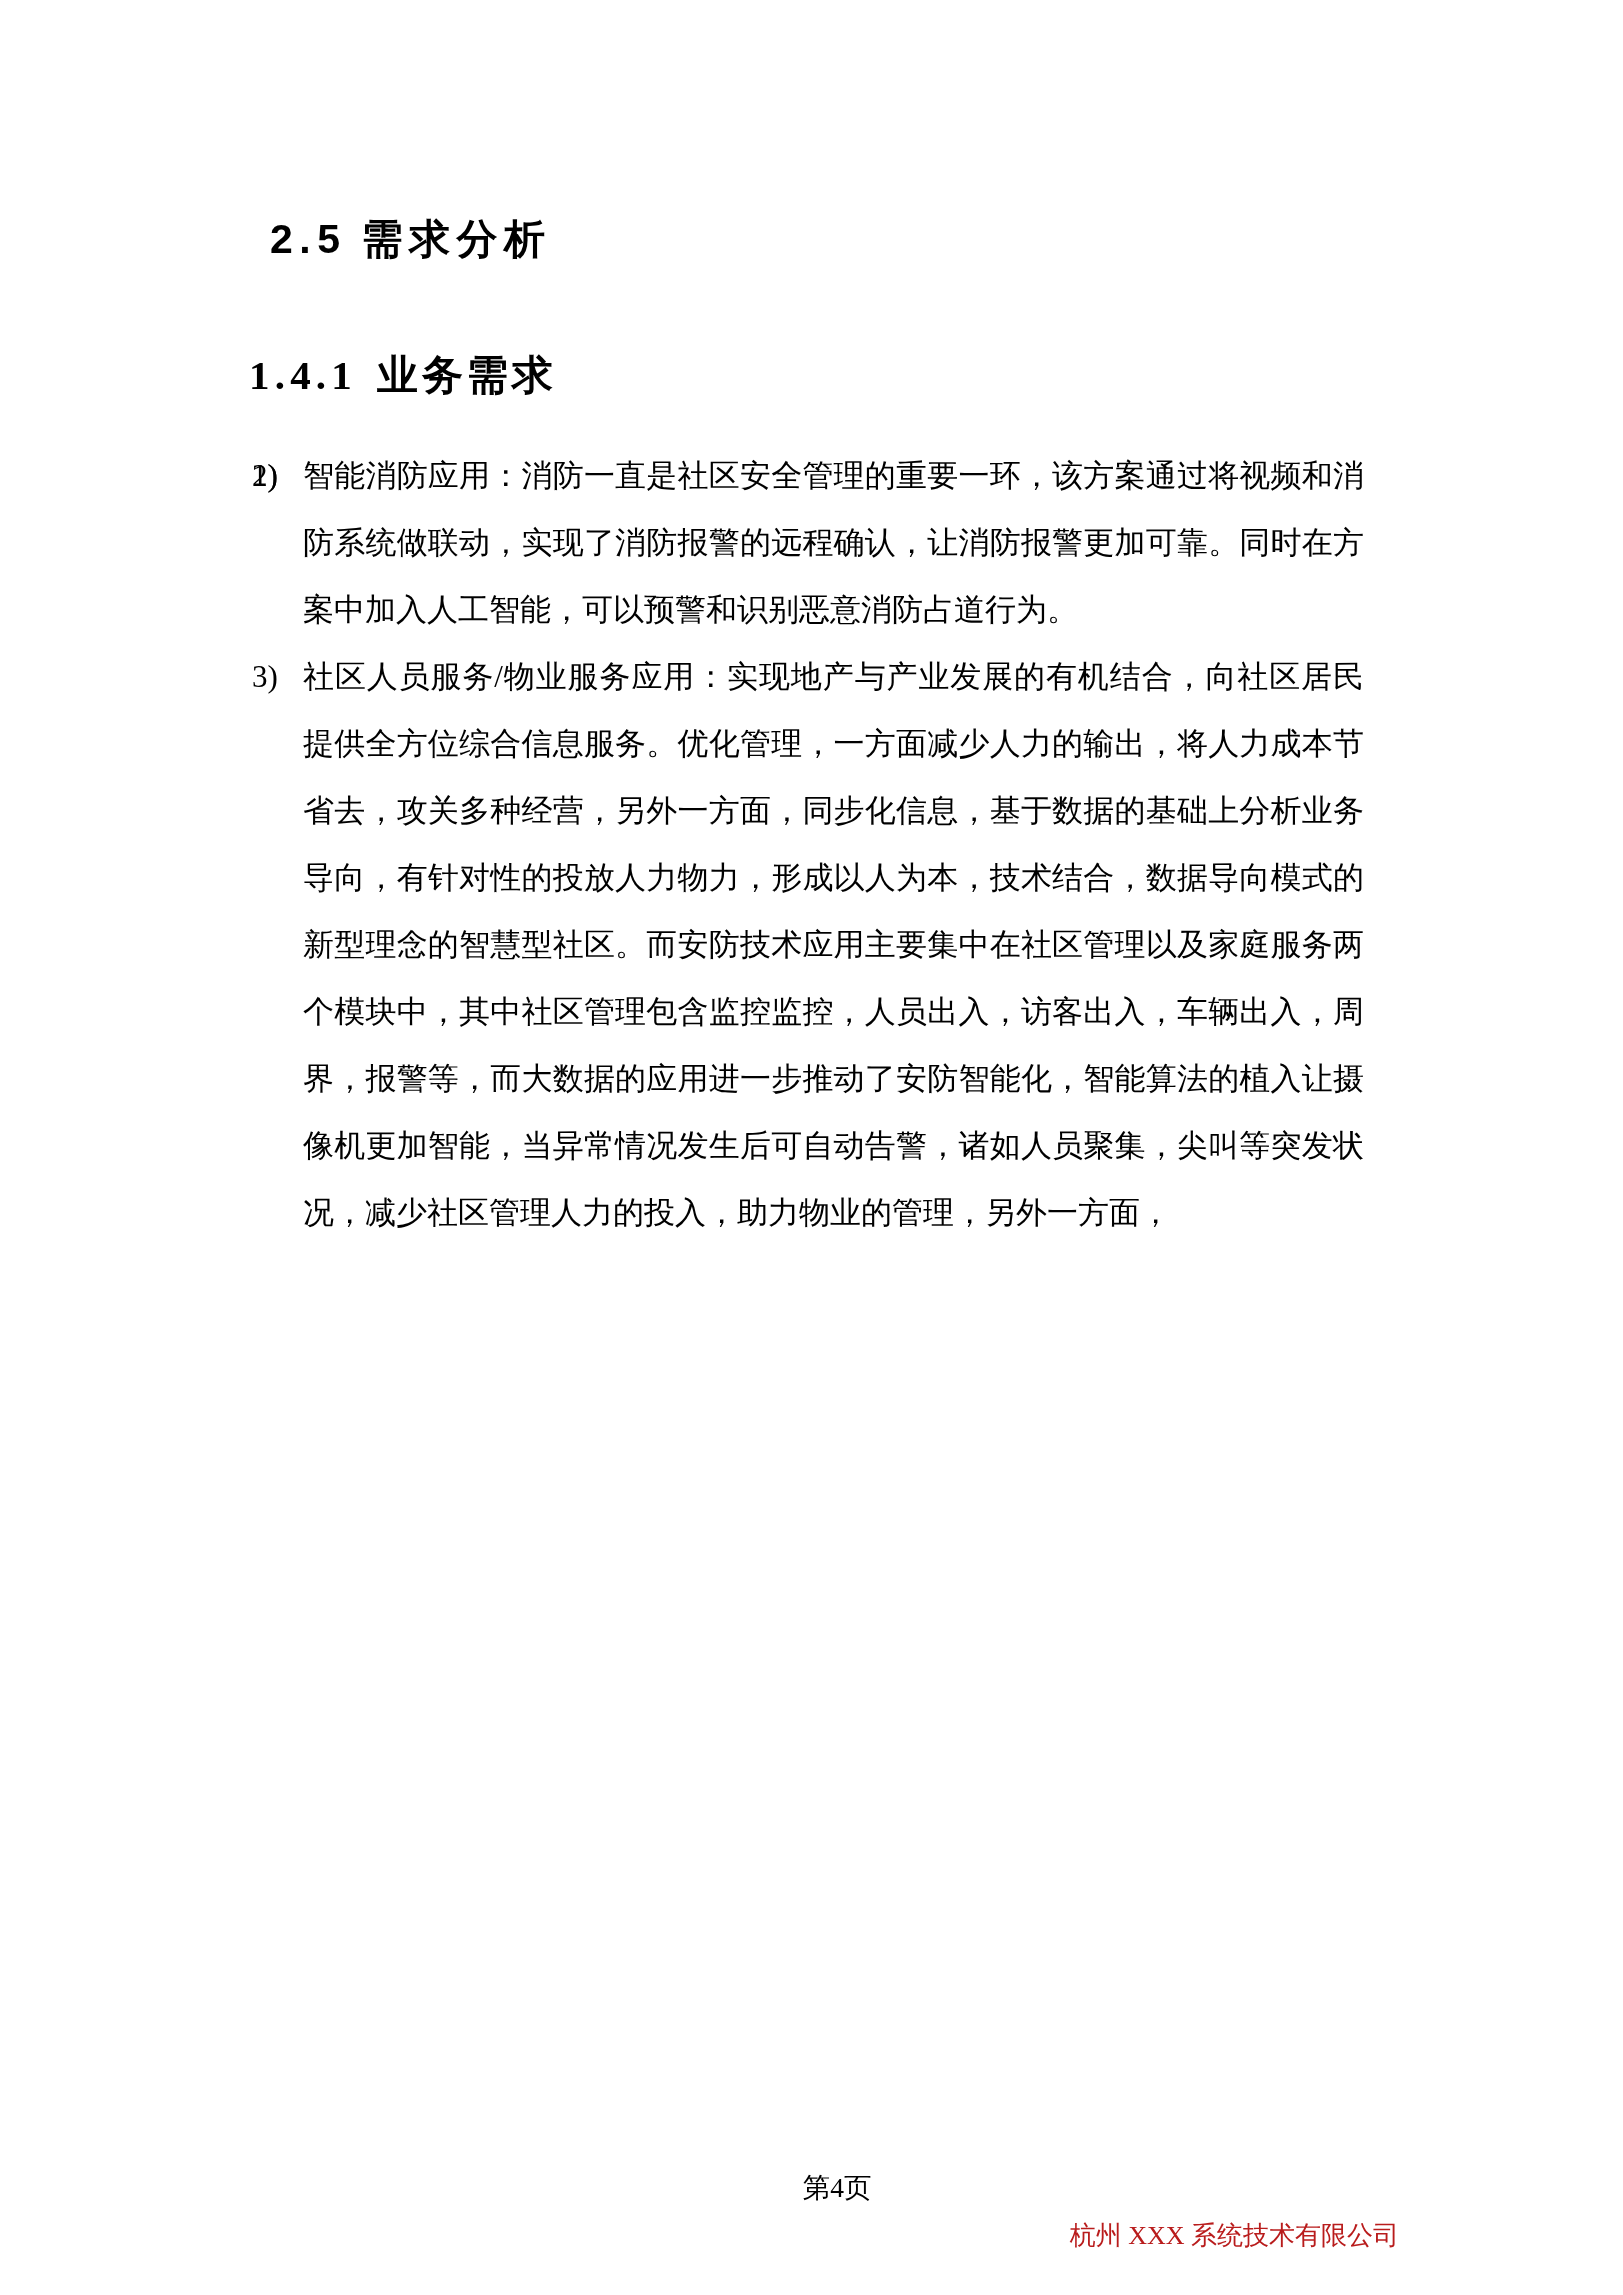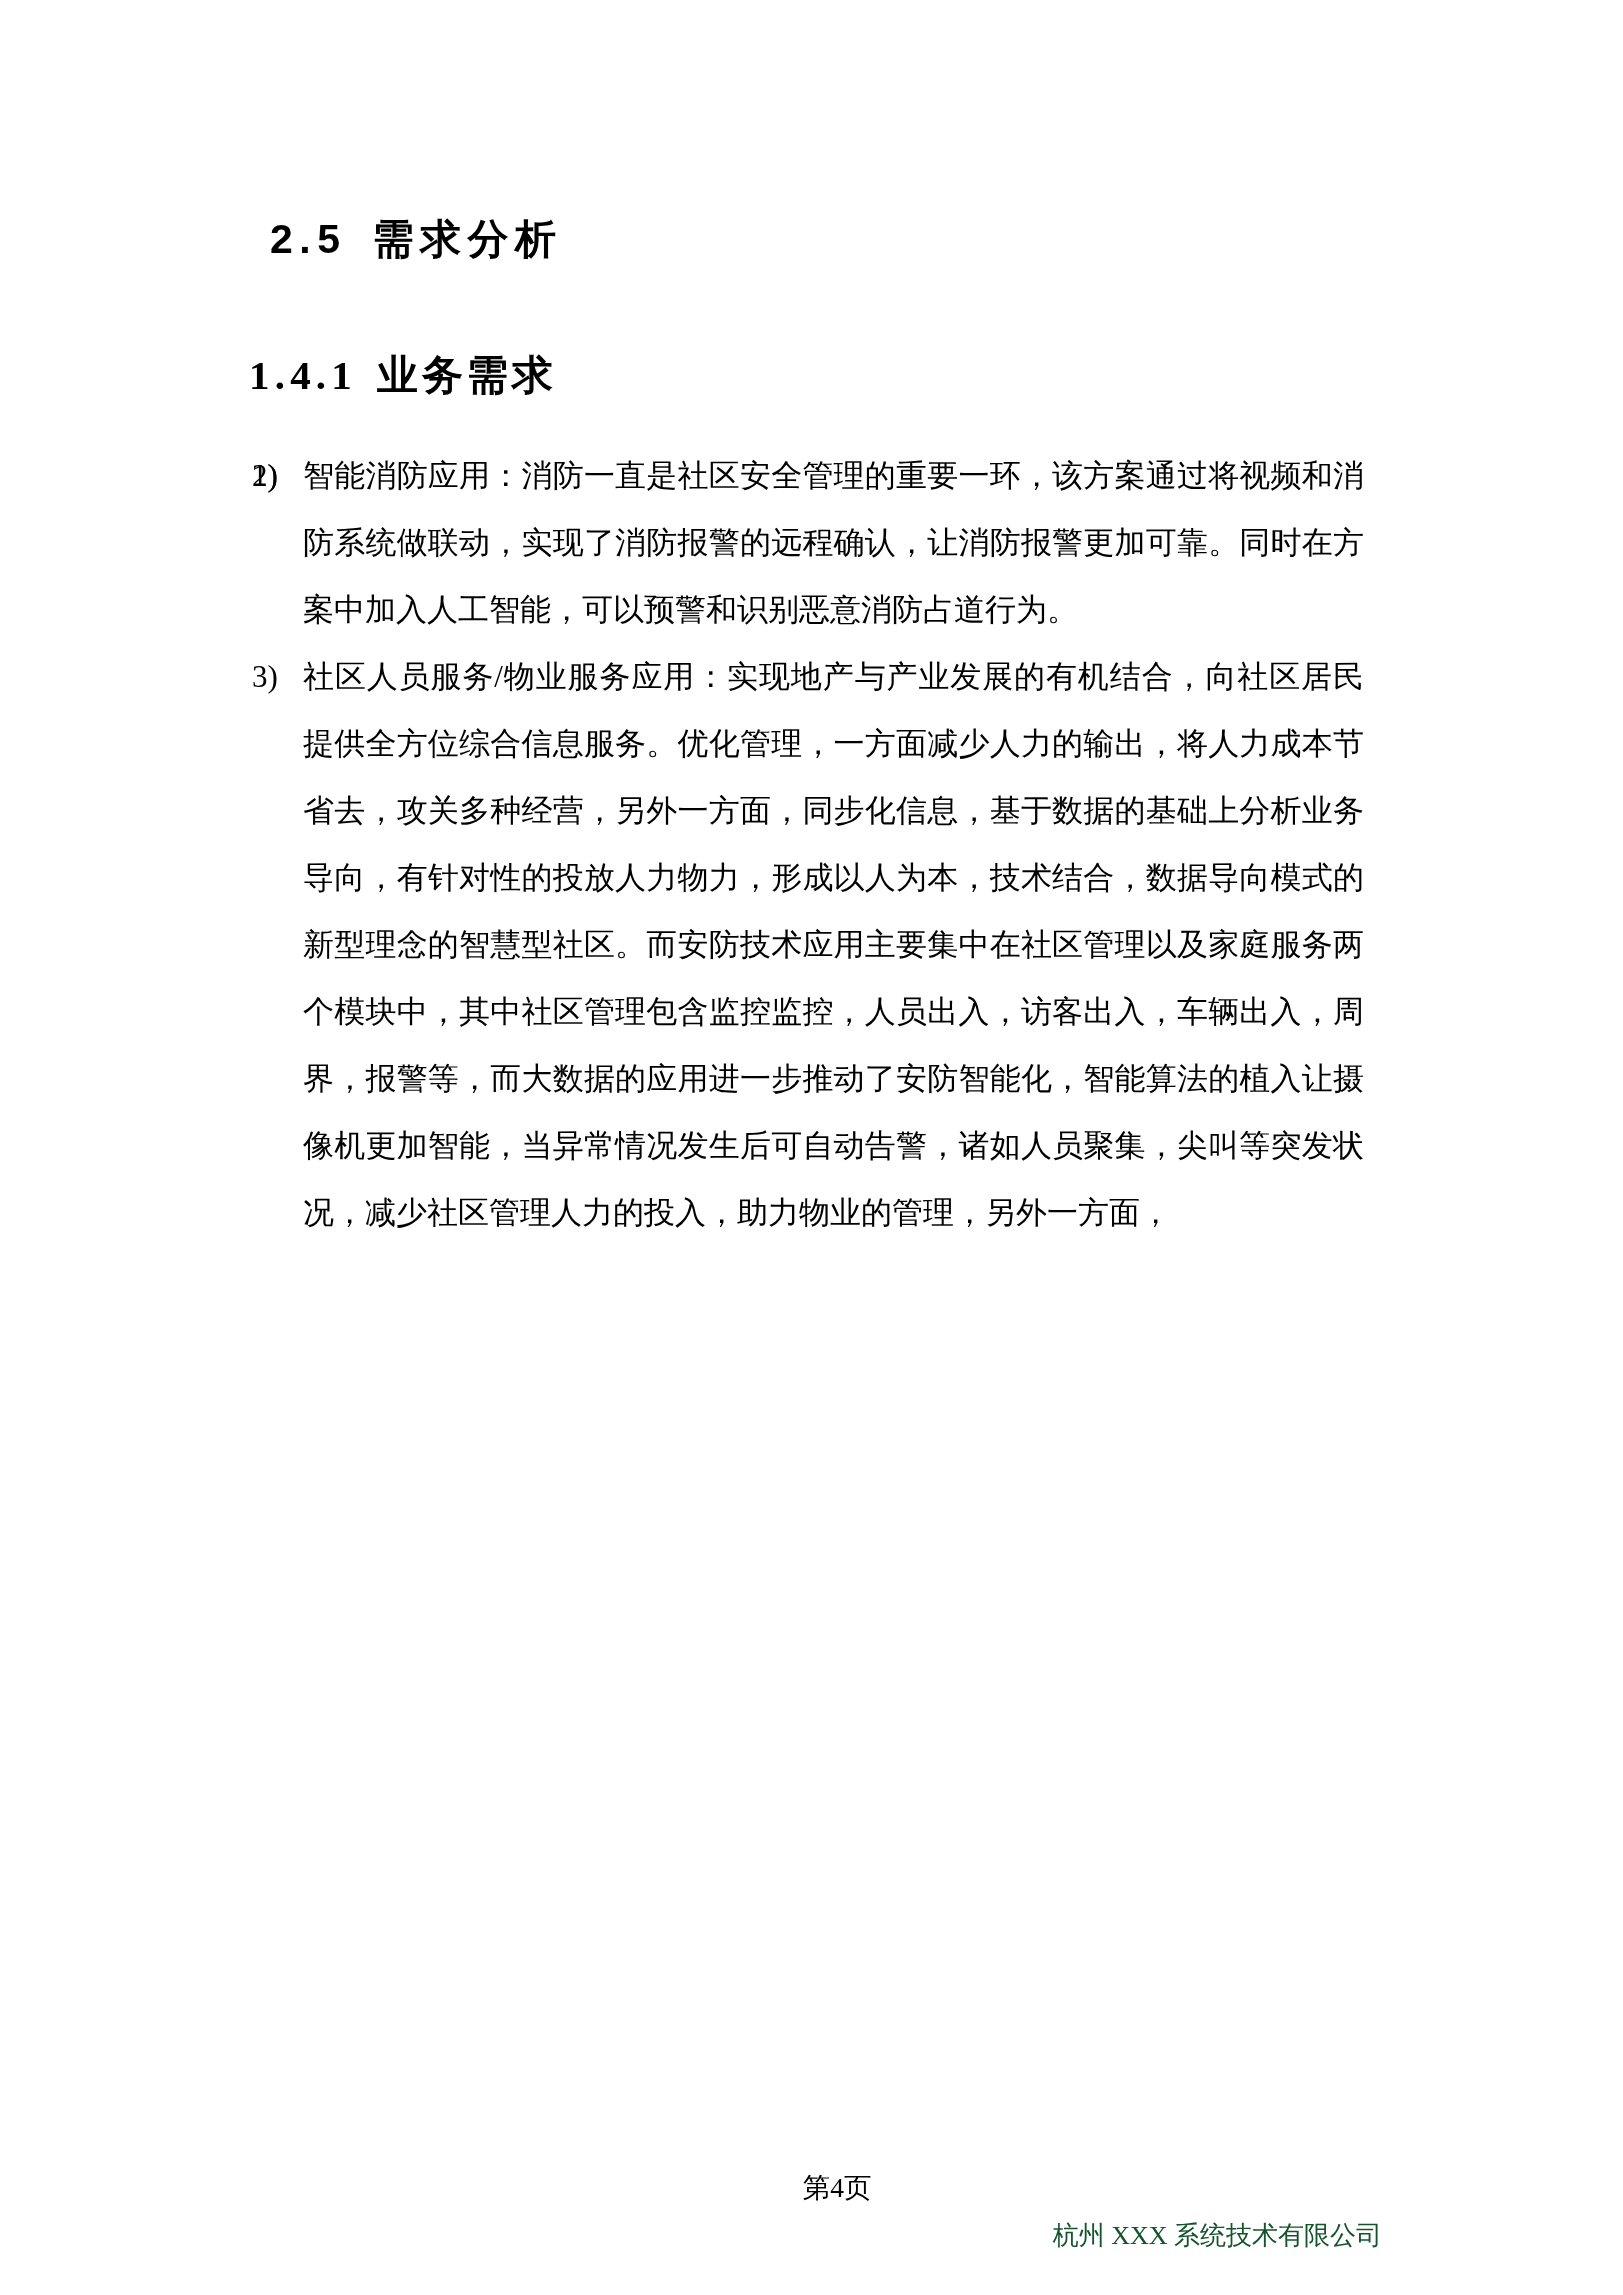--- a/index.html
+++ b/index.html
@@ -18,21 +18,21 @@
     position:absolute;
     left:270px;
     top:217px;
     font-family:"Liberation Sans","DejaVu Sans",sans-serif;
     font-weight:700;
     font-size:41px;
     line-height:1.1;
     white-space:nowrap;
   }
   .h1 .num { letter-spacing:6.5px; }
-  .h1 .txt { margin-left:26px; letter-spacing:6.5px; }
+  .h1 .txt { margin-left:15px; letter-spacing:6.5px; }
 
   
   .h2 {
     position:absolute;
     left:249px;
     top:353px;
     font-weight:700;
     font-size:41px;
     line-height:1.1;
     white-space:nowrap;
@@ -74,25 +74,25 @@
     position:absolute;
     left:294px;
     top:2171px;
     width:1086px;
     text-align:center;
     font-size:27.5px;
     line-height:1.2;
   }
   .footer-company {
     position:absolute;
-    right:241px;
+    right:224px;
     top:2220px;
     font-size:26px;
     line-height:1.2;
-    color:#14532d;
+    color:#b91c1c;
     white-space:nowrap;
   }
 </style>
 </head>
 <body>
 
 <div class="page">
 
   <div class="h1">
     <span class="num">2.5</span><span class="txt">需求分析</span>

